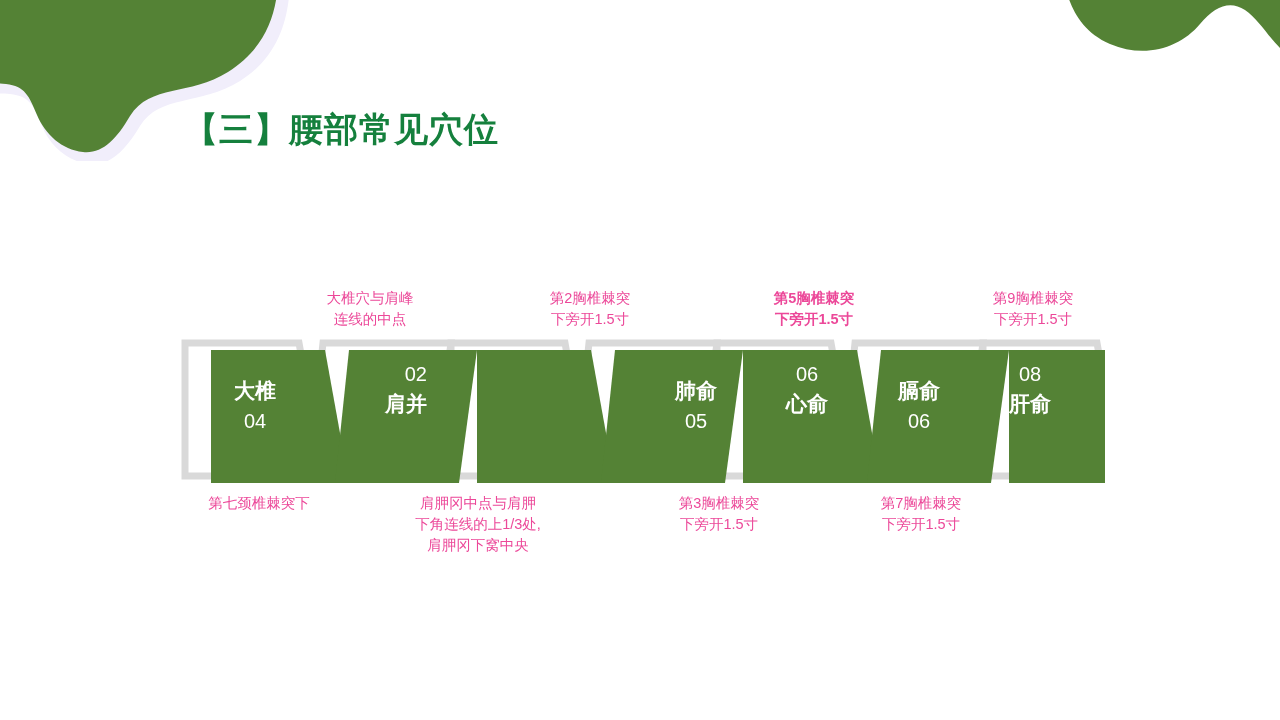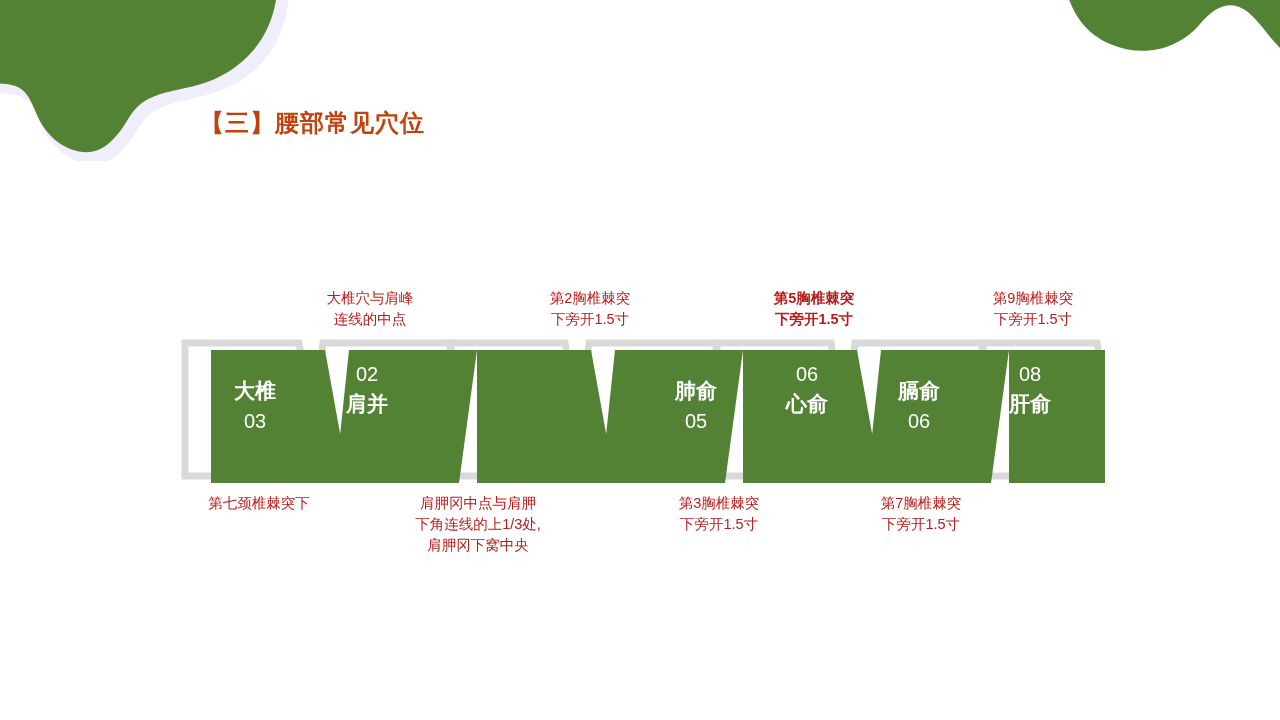--- a/index.html
+++ b/index.html
@@ -13,24 +13,24 @@
   #slide{position:absolute;inset:0;width:1280px;height:720px;overflow:hidden;background:#fff;}
 
   
   .deco{position:absolute;pointer-events:none;}
   #deco-tl{left:-10px;top:-14px;}
   #deco-tr{right:0;top:-4px;}
 
   
   #page-title{
     position:absolute;
-    left:200px;top:108px;
-    font-size:24px;
+    left:184px;top:108px;
+    font-size:34px;
     font-weight:bold;
-    color:#c2410c;
+    color:#15803d;
     letter-spacing:1px;
     white-space:nowrap;
     line-height:1.25;
   }
 
   
   #band{position:absolute;left:175px;top:338px;width:930px;height:145px;}
   #band svg{display:block;}
 
   
@@ -41,21 +41,21 @@
     width:120px;
     line-height:1.46;
     pointer-events:none;
   }
   .step-text .nm{font-size:21px;font-weight:bold;display:block;}
   .step-text .no{font-size:20px;font-weight:normal;display:block;}
 
   
   .callout{
     position:absolute;
-    color:#b91c1c;
+    color:#ec4899;
     font-size:14.5px;
     line-height:1.45;
     text-align:center;
     width:190px;
     white-space:pre-line;
   }
   .callout.top{}
   .callout.bottom{}
 </style>
 </head>
@@ -104,23 +104,23 @@
         <path d="M440,12 L568,12 L550,145 L426,145 Z"></path>
         <path d="M568,12 L682,12 L706,145 L568,145 Z"></path>
         <path d="M706,12 L834,12 L816,145 L692,145 Z"></path>
         <path d="M834,12 L948,12 L972,145 L834,145 Z"></path>
         <path d="M972,12 L1100,12 L1082,145 L958,145 Z"></path>
       </g>
     </svg>
 
     <div class="step-text" style="left:20px;top:38px;">
       <span class="nm">大椎</span>
-      <span class="no">03</span>
+      <span class="no">04</span>
     </div>
-    <div class="step-text" style="left:132px;top:22px;">
+    <div class="step-text" style="left:132px;top:22px;text-align:right;">
       <span class="no">02</span>
       <span class="nm">肩并</span>
     </div>
     <div class="step-text" style="left:461px;top:38px;">
       <span class="nm">肺俞</span>
       <span class="no">05</span>
     </div>
     <div class="step-text" style="left:572px;top:22px;">
       <span class="no">06</span>
       <span class="nm">心俞</span>

